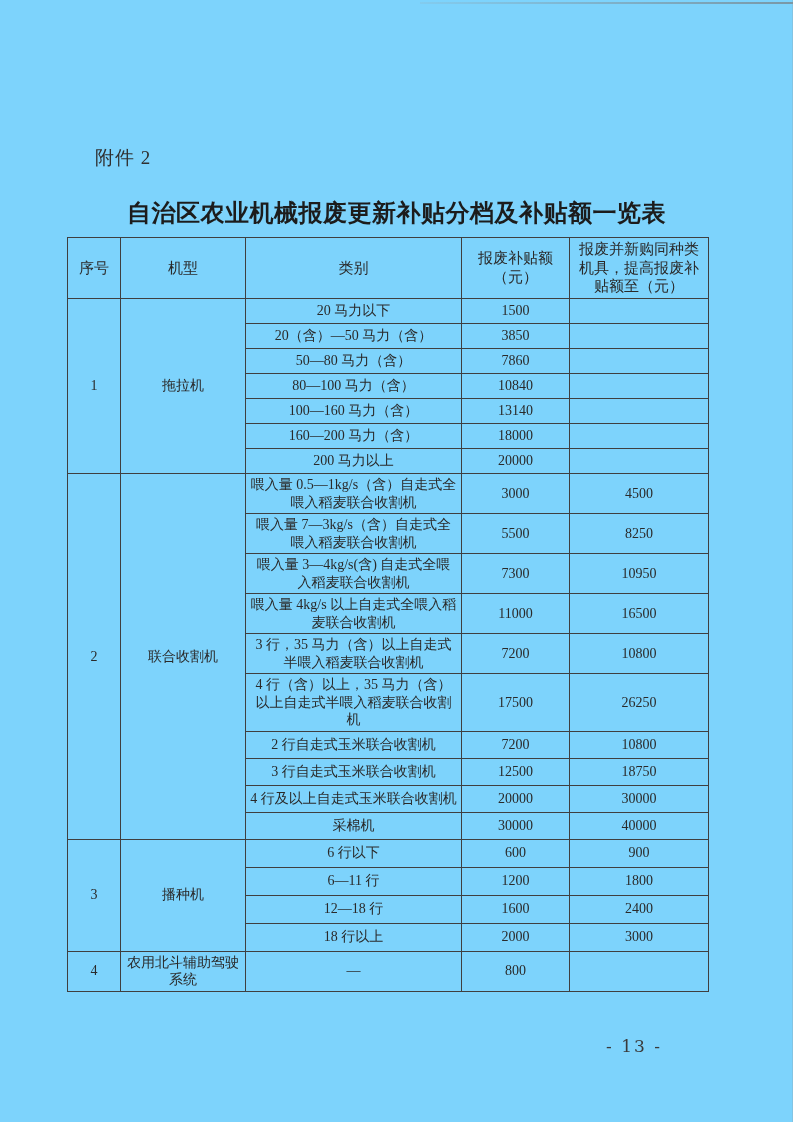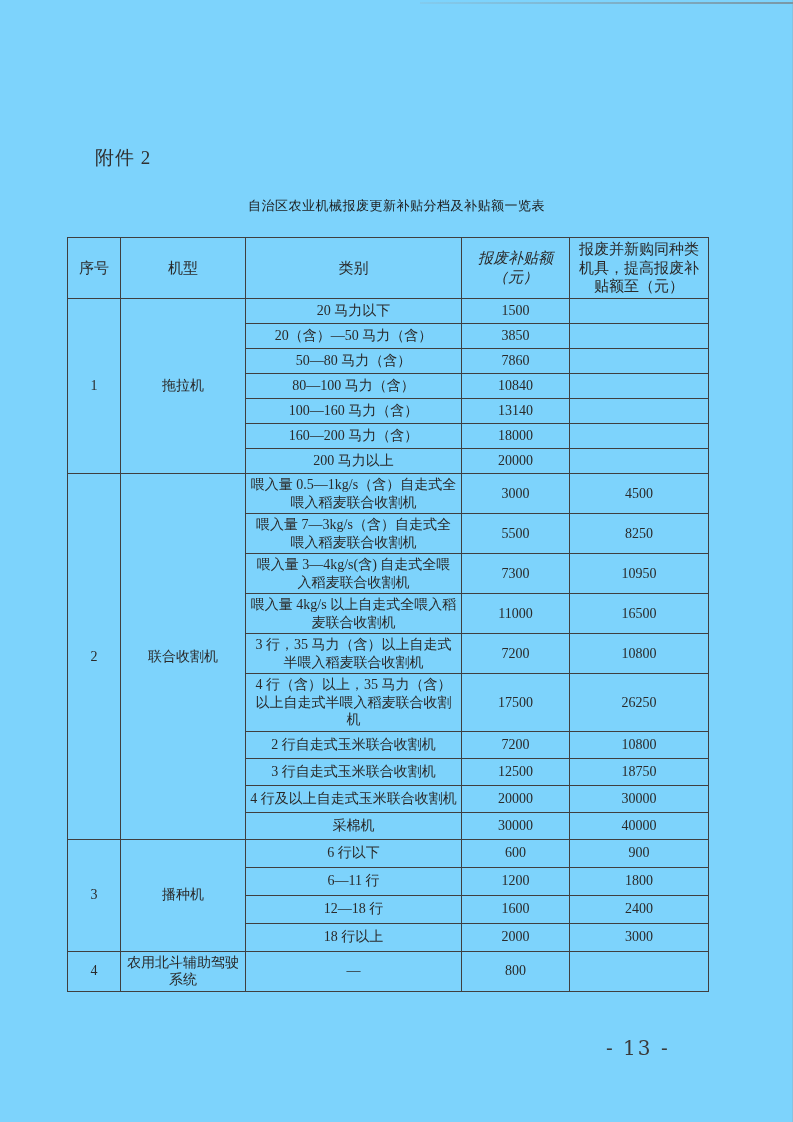--- a/index.html
+++ b/index.html
@@ -23,21 +23,21 @@
     position: absolute; top: 0; right: 0; bottom: 0; width: 1px;
     background: rgba(150,150,150,.25);
   }
   .attachment {
     position: absolute; left: 95px; top: 145px;
     font-size: 19px; color: #303030; letter-spacing: 1px;
   }
   .title {
     position: absolute; left: 0; right: 0; top: 197px; margin: 0;
     text-align: center;
-    font-size: 13px; font-weight: 400; letter-spacing: .5px;
+    font-size: 24px; font-weight: 700; letter-spacing: .5px;
     color: #1c1c1c;
   }
   table.subsidy {
     position: absolute; left: 67px; top: 237px;
     width: 641px;
     border-collapse: collapse;
     table-layout: fixed;
     font-size: 14px;
     color: #2a2a2a;
   }
@@ -47,29 +47,29 @@
     vertical-align: middle;
     padding: 2px 4px;
     line-height: 1.25;
     word-break: break-all;
   }
   .subsidy thead th {
     height: 56px;
     font-weight: 400;
     font-size: 15px;
   }
-  .subsidy th.th-subsidy { padding: 0 14px; font-style: italic; }
+  .subsidy th.th-subsidy { padding: 0 14px; }
   .subsidy th.th-renew   { padding: 0 5px; }
   .row-s0 td { height: 20px; margin-top: 48px; }
   .row-s1 td { height: 22px; }
   .row-s2 td { height: 23px; }
   .row-s3 td { height: 34px; }
   .pageno {
     position: absolute; left: 606px; top: 1036px;
-    font-size: 20px; letter-spacing: 2px; color: #3a3a3a;
+    font-size: 17px; letter-spacing: 2px; color: #3a3a3a;
     font-family: "DejaVu Serif", "Liberation Serif", serif;
   }
 </style>
 </head>
 <body>
 
 <div class="page">
   <div class="scan-edge-top"></div>
   <div class="scan-edge-right"></div>
 

